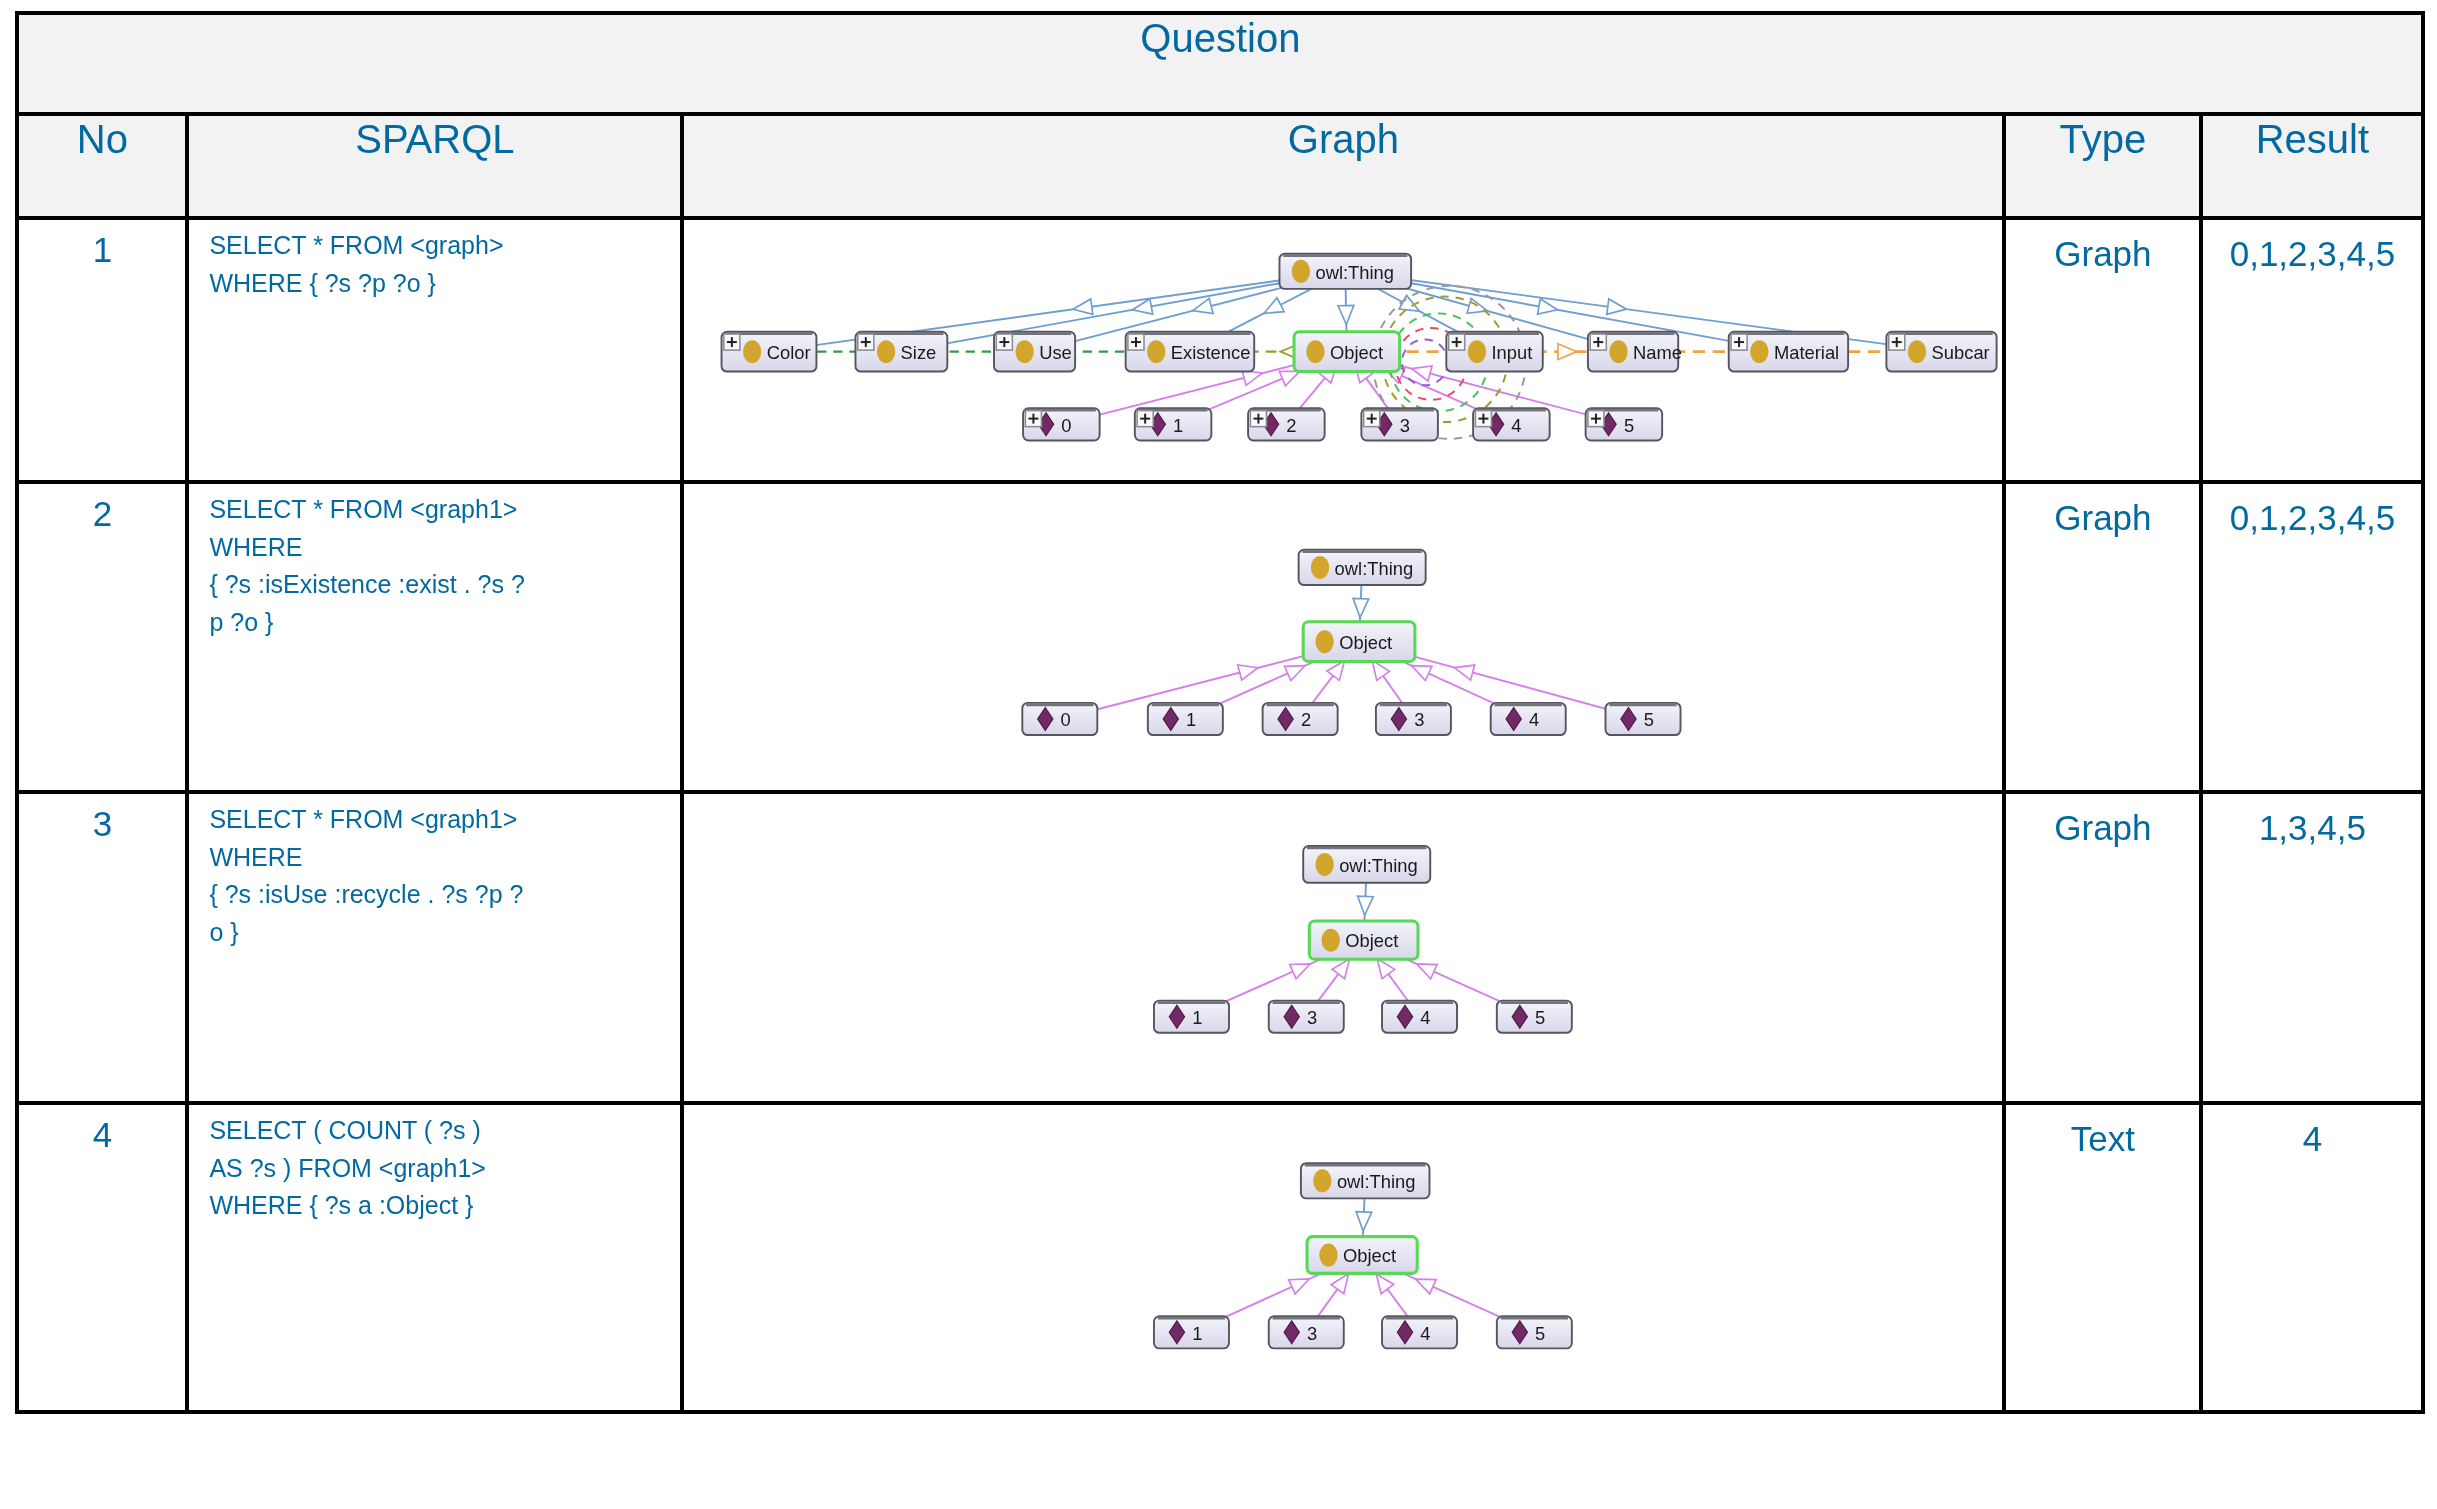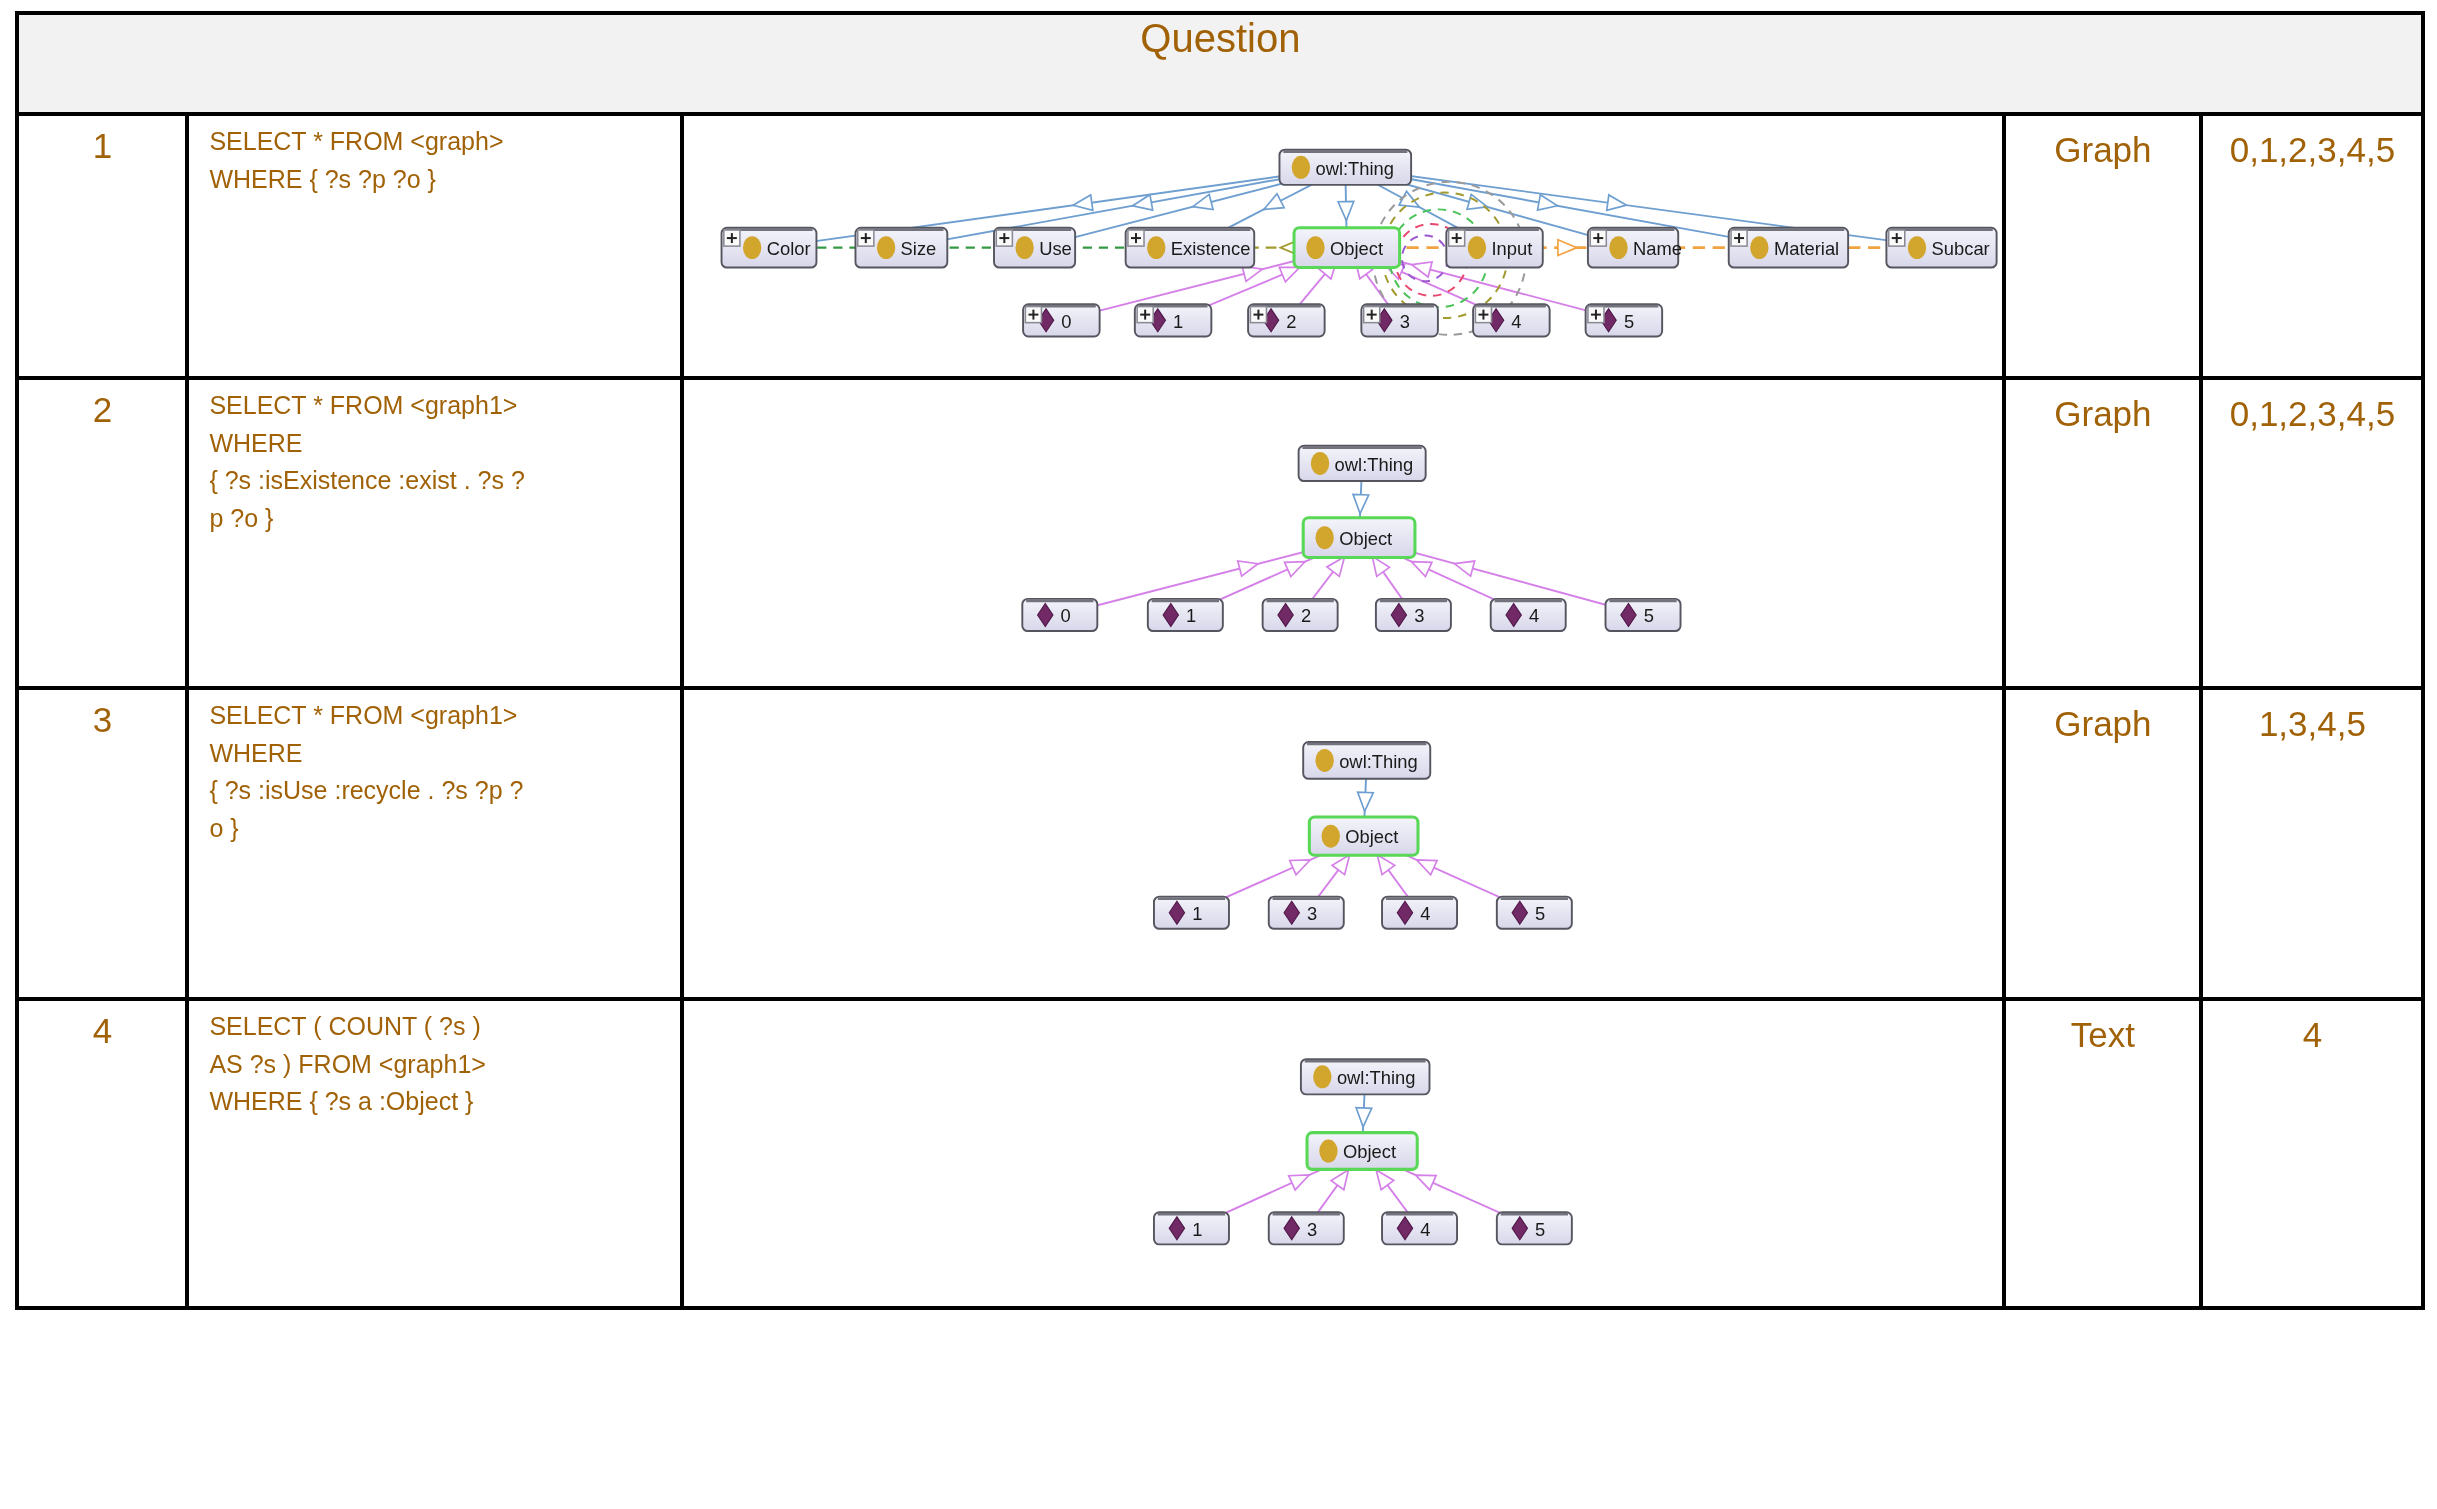--- a/index.html
+++ b/index.html
@@ -1,17 +1,17 @@
 <!DOCTYPE html>
 <html style="font-size:12.3px"><head>
 <meta charset="utf-8">
 <style>
   html,body{margin:0;padding:0;background:#ffffff;}
   .page{position:relative;width:2102px;height:1510px;background:#ffffff;
-        font-family:"Liberation Sans", sans-serif;color:#a16207;}
+        font-family:"Liberation Sans", sans-serif;color:#0369a1;}
   table.qtable{position:absolute;left:15.4px;top:10.7px;border-collapse:collapse;
         table-layout:fixed;width:2407px;}
   .qtable td,.qtable th{border:4.6px solid #000;vertical-align:top;overflow:hidden;
         font-weight:normal;}
   .title-cell{background:#f2f2f2;text-align:center;font-size:40px;height:95px;
         vertical-align:middle;}
   .question-cell{background:#ffffff;text-align:center;font-size:40px;height:98px;
         vertical-align:middle;font-weight:bold;font-style:italic;}
   .head-cell{background:#f2f2f2;text-align:center;font-size:40px;height:98px;
         vertical-align:middle;}
@@ -31,20 +31,27 @@
     <colgroup>
       <col style="width:170px">
         <col style="width:495px">
         <col style="width:1322px">
       <col style="width:197px">
         <col style="width:222px">
     </colgroup>
     <tbody>
         <tr>
       <td class="title-cell" colspan="5">Question</td>
+    </tr>
+    <tr>
+      <th class="head-cell">No</th>
+      <th class="head-cell">SPARQL</th>
+      <th class="head-cell">Graph</th>
+      <th class="head-cell">Type</th>
+      <th class="head-cell">Result</th>
     </tr>
     <tr style="height:264px">
       <td class="no-cell">1</td>
       <td class="sparql-cell">SELECT * FROM &lt;graph&gt;
 WHERE { ?s ?p ?o }</td>
       <td class="graph-cell">
             <svg viewBox="0 0 1722 336" preserveAspectRatio="xMidYMid meet">
               <defs>
                 <linearGradient id="nf0" x1="0" y1="0" x2="0" y2="1">
                   <stop offset="0" stop-color="#f4f4fb"></stop>

